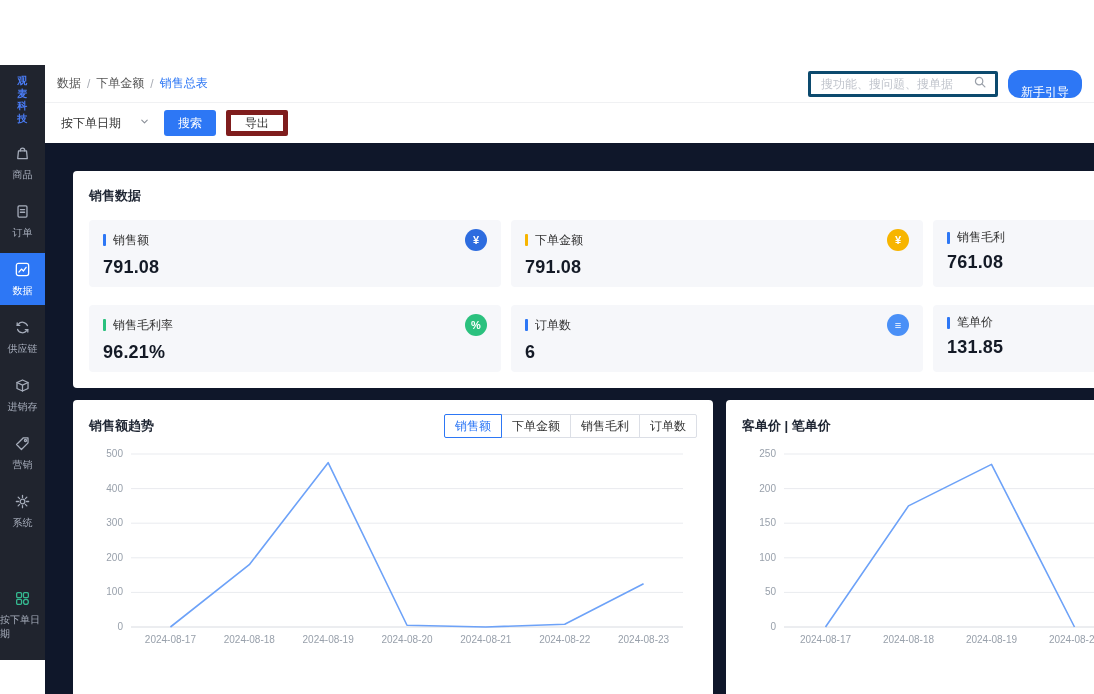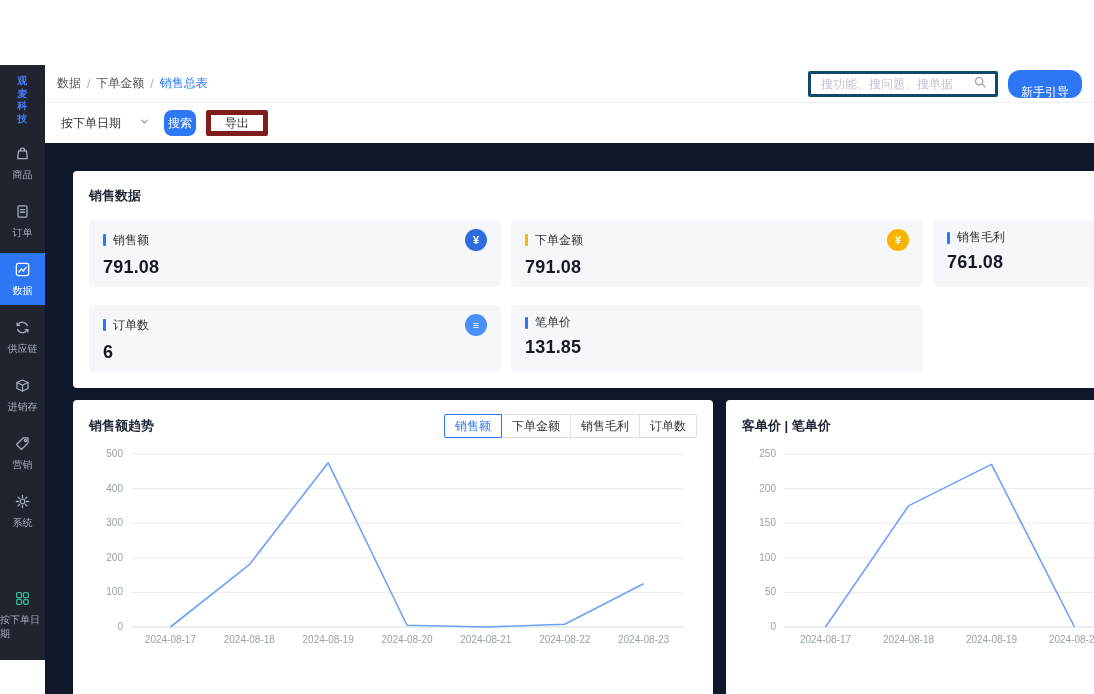--- a/index.html
+++ b/index.html
@@ -30,21 +30,21 @@
   .search-box input { border: none; outline: none; flex: 1; font-size: 12px; min-width: 0; font-family: "Liberation Sans", sans-serif; }
   .search-box input::placeholder { color: #c0c4cc; }
   .search-box svg { width: 14px; height: 14px; stroke: #9aa0a9; fill: none; stroke-width: 1.4; stroke-linecap: round; }
   .guide-btn { margin-left: 10px; background: var(--accent, #2d77f5); color: #fff; font-size: 12px; height: 24px; padding: 14px 13px; border-radius: 12px; border: none; cursor: pointer; font-family: "Liberation Sans", sans-serif; }
 
   .filterbar { height: 40px; background: #fff; display: flex; align-items: center; padding: 0 12px; gap: 10px; flex-shrink: 0; }
   .date-type { font-size: 12px; color: #333; display: flex; align-items: center; gap: 18px; cursor: pointer; padding: 0 4px; }
   .date-type svg { width: 11px; height: 11px; stroke: #8a8f98; fill: none; stroke-width: 1.6; stroke-linecap: round; stroke-linejoin: round; }
   .date-input { display: flex; align-items: center; justify-content: space-between; border: 1px solid #dcdfe6; border-radius: 2px; height: 26px; padding: 0 9px; font-size: 12px; color: #333; width: 205px; cursor: pointer; background: #fff; }
   .date-input svg { width: 13px; height: 13px; stroke: #9aa0a9; fill: none; stroke-width: 1.2; stroke-linecap: round; }
-  .btn-primary { background: var(--accent, #2d77f5); color: #fff; font-size: 12px; height: 26px; padding: 0 4px; border: none; border-radius: 8px; cursor: pointer; font-family: "Liberation Sans", sans-serif; }
+  .btn-primary { background: var(--accent, #2d77f5); color: #fff; font-size: 12px; height: 26px; padding: 0 14px; border: none; border-radius: 3px; cursor: pointer; font-family: "Liberation Sans", sans-serif; }
   .btn-default { background: #fff; color: #333; font-size: 12px; height: 26px; padding: 0 14px; border: 5px solid #7f1d1d; border-radius: 2px; cursor: pointer; font-family: "Liberation Sans", sans-serif; }
 
   .content { flex: 1; background: #0f172a; padding: 28px; }
   .panel { background: #fff; border-radius: 4px; }
   .panel-title { font-size: 13px; font-weight: bold; color: #1f2633; }
 
   
   .stats-panel { width: 1290px; padding: 16px; }
   .stats-grid { display: flex; flex-wrap: wrap; gap: 18px 10px; margin-top: 15px; width: 1258px; }
   .stat-card { width: 412px; background: #f6f7fa; border-radius: 4px; padding: 9px 14px; }
@@ -223,20 +223,28 @@
             </div>
 
             <div class="stat-card">
               <div class="stat-head">
                 <span class="accent-bar" style="background: rgb(45, 119, 245);"></span>
                 <span class="stat-label">销售毛利</span>
               </div>
               <div class="stat-value">761.08</div>
             </div>
 
+            <div class="stat-card">
+              <div class="stat-head">
+                <span class="accent-bar" style="background: rgb(43, 193, 126);"></span>
+                <span class="stat-label">销售毛利率</span>
+                <span class="stat-icon" style="background: rgb(43, 193, 126);">%</span>
+              </div>
+              <div class="stat-value">96.21%</div>
+            </div>
 
             <div class="stat-card">
               <div class="stat-head">
                 <span class="accent-bar" style="background: rgb(45, 119, 245);"></span>
                 <span class="stat-label">订单数</span>
                 <span class="stat-icon" style="background: rgb(74, 144, 247);">≡</span>
               </div>
               <div class="stat-value">6</div>
             </div>
 

